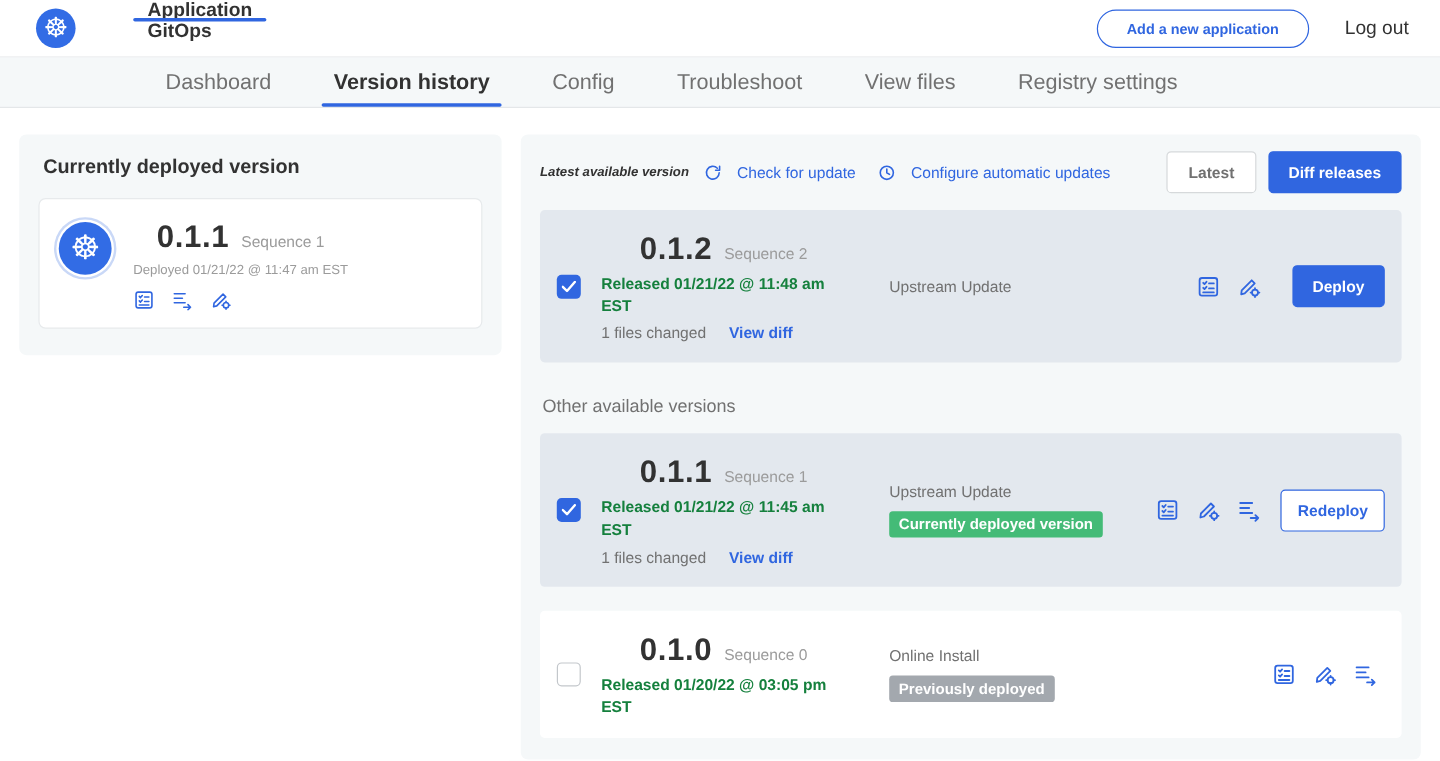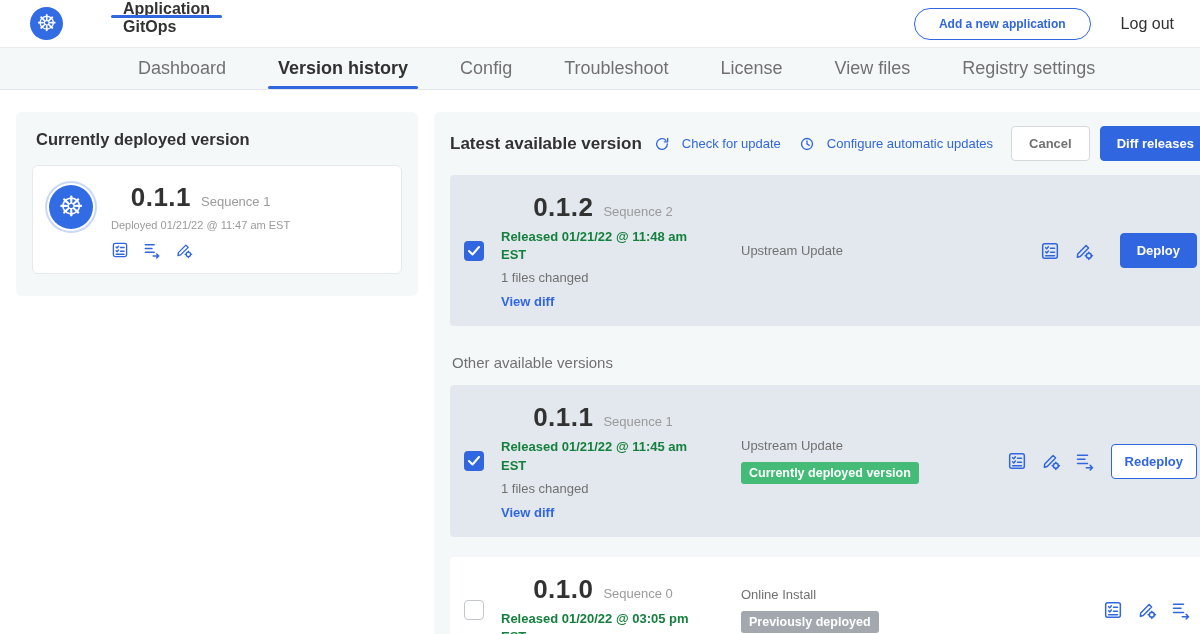--- a/index.html
+++ b/index.html
@@ -59,41 +59,41 @@
 
   .ic{width:20px;height:20px;fill:none;stroke:var(--accent);stroke-width:1.8;
     stroke-linecap:round;stroke-linejoin:round;cursor:pointer;flex:none;}
   .icon-row.sm .ic{width:18px;height:18px;}
   .ic-inline{width:16px;height:16px;fill:none;stroke:var(--accent);stroke-width:2;
     stroke-linecap:round;stroke-linejoin:round;flex:none;}
 
   
   .versions-card{flex:1;background:var(--panel);border-radius:6px;padding:14px 16px 18px;}
   .latest-header{display:flex;align-items:center;margin-bottom:14px;}
-  .latest-header h2{font-size:17px;font-weight:700;margin-right:12px;white-space:nowrap;}
+  .latest-header h2{font-size:11px;font-weight:700;margin-right:12px;white-space:nowrap;font-style:italic;}
   .hlink{display:flex;align-items:center;gap:12px;color:var(--accent);font-size:13px;
     margin-right:18px;cursor:pointer;white-space:nowrap;}
   .btn{font-family:inherit;font-size:13px;border-radius:4px;cursor:pointer;white-space:nowrap;}
   .btn-ghost{background:#fff;border:1px solid #d6d9db;color:var(--text_gray);
     font-weight:700;padding:9px 17px;}
   .btn-primary{background:var(--accent);border:1px solid var(--accent);color:#fff;
     font-weight:700;padding:9px 16px;margin-left:10px;}
   .btn-outline{background:#fff;border:1px solid var(--accent);color:var(--accent);
     font-weight:700;padding:9px 13px;margin-left:0;}
 
   .vrow{display:flex;align-items:center;background:var(--row_selected);
     border-radius:4px;padding:17px 14px;}
   .vrow.white{background:#fff;}
   .checkbox{width:20px;height:20px;border-radius:4px;margin-right:17px;flex:none;cursor:pointer;}
   .checkbox.checked{background:var(--accent);display:flex;align-items:center;justify-content:center;}
   .checkbox.unchecked{background:#fff;border:1.5px solid #c3c7cb;}
   .vinfo{width:204px;flex:none;}
   .released{font-size:13px;font-weight:700;color:#15803d;margin-top:5px;
     max-width:196px;line-height:1.4;}
-  .files{display:flex;gap:9px;font-size:13px;color:var(--text_gray);margin-top:6px;align-items:baseline;flex-direction:column;}
+  .files{display:flex;gap:19px;font-size:13px;color:var(--text_gray);margin-top:6px;align-items:baseline;}
   .viewdiff{color:var(--accent);font-weight:700;cursor:pointer;}
   .vsource{flex:1;padding-left:36px;min-width:0;}
   .source-label{font-size:13px;color:var(--text_gray);}
   .badge{display:inline-block;margin-top:9px;padding:4px 8px;border-radius:3px;
     color:#fff;font-size:12.5px;font-weight:700;white-space:nowrap;}
   .badge.green{background:var(--green_badge);}
   .badge.gray{background:var(--gray_badge);}
   .vrow .icon-row{margin:0 16px 0 0;}
   .other-title{font-size:15px;font-weight:400;color:var(--text_gray);margin:28px 2px 14px;}
   .row-gap{height:20px;}
@@ -118,21 +118,20 @@
     <div class="flex-spacer"></div>
     <button class="add-app-btn">Add a new application</button>
     <div class="logout">Log out</div>
   </header>
 
   <nav class="subnav">
     <div class="subnav-item">Dashboard</div>
     <div class="subnav-item active">Version history</div>
     <div class="subnav-item">Config</div>
     <div class="subnav-item">Troubleshoot</div>
-    <div class="subnav-item">License</div>
     <div class="subnav-item">View files</div>
     <div class="subnav-item">Registry settings</div>
   </nav>
 
   <main class="main">
 
     <section class="deployed-card">
       <h2>Currently deployed version</h2>
       <div class="deployed-inner">
         <div class="k8s-badge">
@@ -179,21 +178,21 @@
           <span>Check for update</span>
         </div>
         <div class="hlink">
           <svg class="ic-inline" viewBox="0 0 24 24">
             <circle cx="12" cy="12" r="8.2"></circle>
               <path d="M12 7.2V12l3.4 2"></path>
           </svg>
           <span>Configure automatic updates</span>
         </div>
         <div class="flex-spacer"></div>
-        <button class="btn btn-ghost">Cancel</button>
+        <button class="btn btn-ghost">Latest</button>
         <button class="btn btn-primary">Diff releases</button>
       </div>
 
       <div class="vrow">
         <div class="checkbox checked">
           <svg width="12" height="10" viewBox="0 0 12 10">
             <path d="M1 5l3.5 3.5L11 1" stroke="#fff" stroke-width="2" fill="none" stroke-linecap="round" stroke-linejoin="round"></path>
           </svg>
         </div>
         <div class="vinfo">

